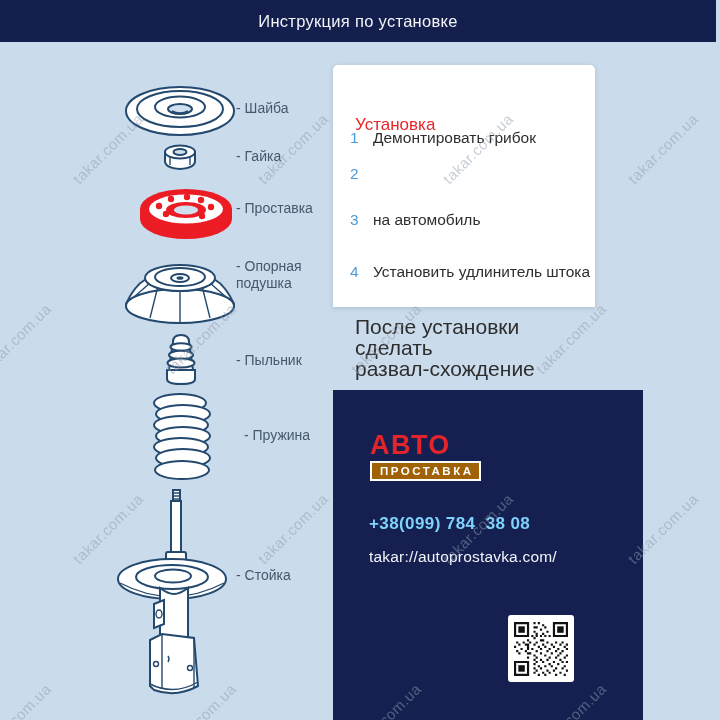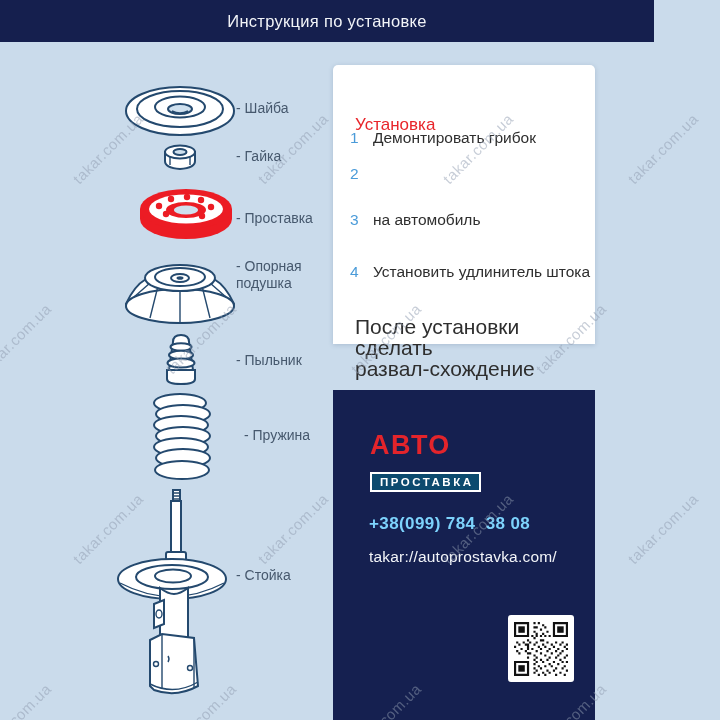--- a/index.html
+++ b/index.html
@@ -4,34 +4,34 @@
 <style>
   html,body{margin:0;padding:0;}
   body{
     width:720px;height:720px;position:relative;overflow:hidden;
     background:#cadbeb;
     font-family:"Liberation Sans", sans-serif;
     -webkit-font-smoothing:antialiased;
   }
   
   .topbar{
-    position:absolute;left:0;top:0;width:654px;height:42px;
+    position:absolute;left:0;top:0;width:716px;height:42px;
     background:#151f4e;display:flex;align-items:center;justify-content:center;
   }
   .topbar .title{color:#f2f4f8;font-size:16.5px;letter-spacing:.3px;}
 
   
   .part-svg{position:absolute;}
   .part-label{
     position:absolute;font-size:14px;color:#46586d;line-height:17px;
   }
 
   
   .card{
-    position:absolute;left:333px;top:65px;width:262px;height:279px;
+    position:absolute;left:333px;top:65px;width:262px;height:242px;
     background:#ffffff;border-radius:5px 5px 0 0;
     box-shadow:0 1px 5px rgba(60,80,120,.22);
   }
   .card-heading{
     position:absolute;left:22px;top:50px;
     font-size:17px;color:#e8262b;
   }
   .step{position:absolute;left:17px;display:flex;}
   .step-num{
     width:23px;flex:0 0 23px;color:#4a9bd9;font-size:15.5px;line-height:21px;
@@ -41,29 +41,30 @@
   .note{
     position:absolute;left:22px;top:251px;color:#2e2e2e;
     font-size:21px;line-height:21px;
   }
   .note span{display:block;}
 
   
   .brand-panel{
     position:absolute;left:333px;top:390px;width:262px;height:330px;
     background:#152050;
+    padding-left:48px;
   }
   .logo{position:absolute;left:37px;top:42px;}
   .logo-top{
     color:#e3242b;font-size:27px;font-weight:bold;letter-spacing:1.5px;line-height:26px;
   }
   .logo-bottom{
-    display:inline-block;margin-top:14px;border:2px solid #ffffff;
+    display:inline-block;margin-top:3px;border:2px solid #ffffff;
     padding:2px 6px 2px 8px;color:#ffffff;font-size:11.5px;font-weight:bold;
-    letter-spacing:2.5px;background:#0c4a6e;
+    letter-spacing:2.5px;background:#a16207;
   }
   .brand-phone{
     position:absolute;left:36px;top:124px;color:#7dd3fc;
     font-size:17px;font-weight:600;letter-spacing:.4px;white-space:pre;
   }
   .brand-url{
     position:absolute;left:36px;top:158px;color:#f2f4f8;
     font-size:15.5px;letter-spacing:.2px;
   }
   .qr-box{
@@ -116,21 +117,21 @@
   <circle cx="21" cy="24" r="3.2" fill="#ec1c24"></circle>
   <circle cx="33" cy="17" r="3.2" fill="#ec1c24"></circle>
   <circle cx="49" cy="15" r="3.2" fill="#ec1c24"></circle>
   <circle cx="63" cy="18" r="3.2" fill="#ec1c24"></circle>
   <circle cx="73" cy="25" r="3.2" fill="#ec1c24"></circle>
   <circle cx="64" cy="34" r="3.2" fill="#ec1c24"></circle>
   <circle cx="28" cy="32" r="3.2" fill="#ec1c24"></circle>
   <ellipse cx="48" cy="28" rx="20" ry="8" fill="#ec1c24"></ellipse>
   <ellipse cx="48" cy="28" rx="12" ry="4.5" fill="#cfe0ee"></ellipse>
 </svg>
-<div class="part-label" style="left:236px;top:210px">- Проставка</div>
+<div class="part-label" style="left:236px;top:200px">- Проставка</div>
 
 <svg class="part-svg" style="left:120px;top:252px" width="120" height="78" viewBox="0 0 120 78">
   <path class="ln" d="M6 52 Q14 34 26 27 L94 27 Q106 34 114 52 Q114 68 60 71 Q6 68 6 52 Z"></path>
   <ellipse class="ln" cx="60" cy="54" rx="54" ry="17"></ellipse>
   <path class="lnthin" d="M14 45 L30 31 M30 66 L38 34 M60 71 L60 40 M90 66 L82 34 M106 45 L90 31"></path>
   <ellipse class="ln" cx="60" cy="26" rx="35" ry="13"></ellipse>
   <ellipse class="ln" cx="60" cy="25" rx="25" ry="9"></ellipse>
   <ellipse class="ln" cx="60" cy="26" rx="9" ry="4"></ellipse>
   <ellipse cx="60" cy="26" rx="3.5" ry="1.8" fill="#24496e"></ellipse>
 </svg>

